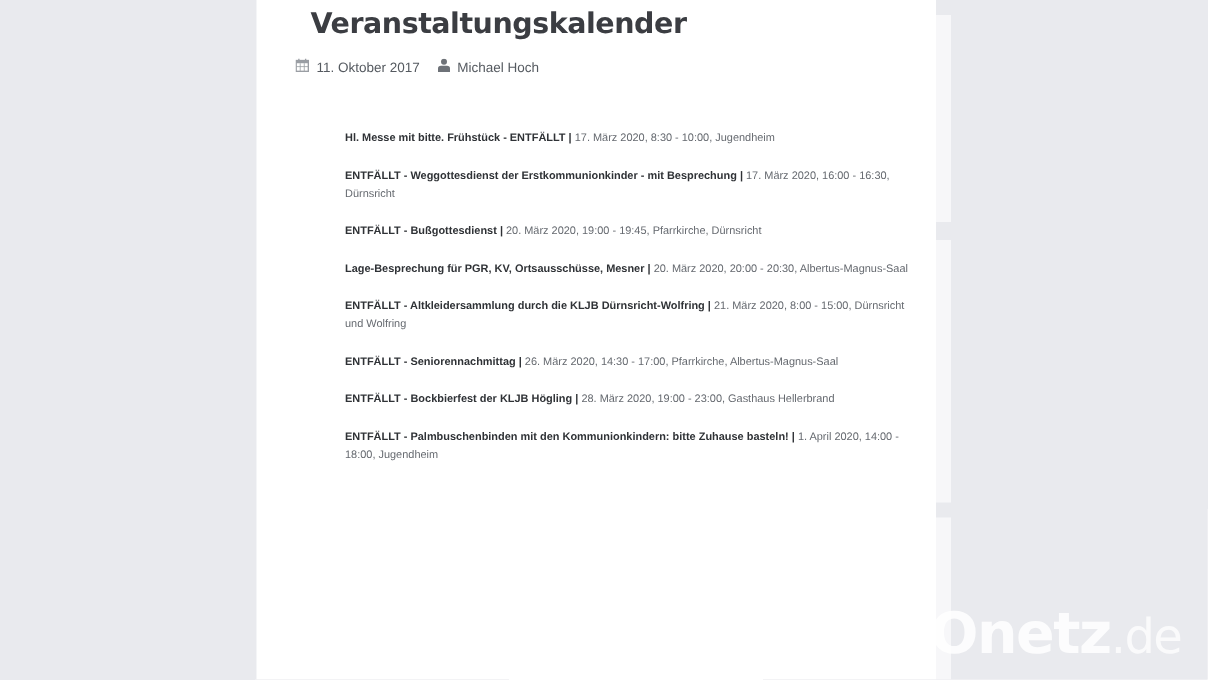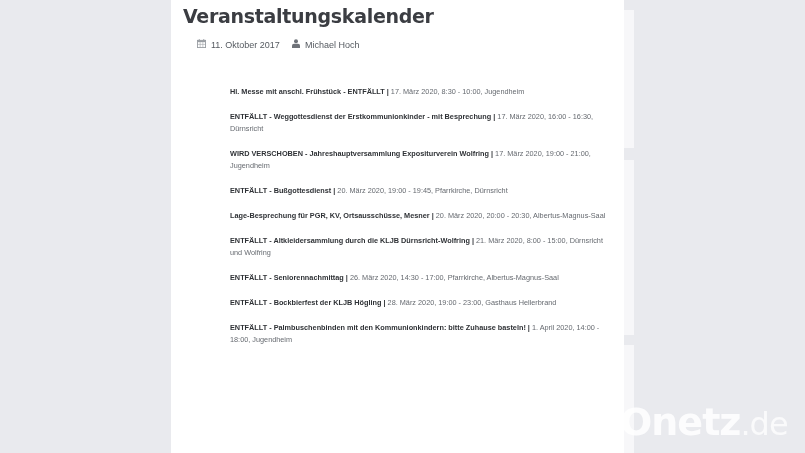--- a/index.html
+++ b/index.html
@@ -28,21 +28,21 @@
       position: absolute;
       left: 624px;
       width: 10px;
       background: #f7f7f9;
     }
     .sidebar-box.b1 { top: 10px; height: 138px; }
     .sidebar-box.b2 { top: 160px; height: 175px; }
     .sidebar-box.b3 { top: 345px; height: 108px; }
     .title {
       position: absolute;
-      left: 183px;
+      left: 207px;
       top: 5px;
       margin: 0;
       font-family: "DejaVu Sans", sans-serif;
       font-weight: bold;
       font-size: 19px;
       letter-spacing: -0.3px;
       color: #3b3d42;
     }
     .meta {
       position: absolute;
@@ -124,23 +124,22 @@
     <span class="icon author-icon">
       <svg width="8" height="9" viewBox="0 0 8 9">
         <circle cx="4" cy="2.2" r="2" fill="#6e7278"></circle>
         <path d="M0 9 L0 6.5 Q0 4.8 2 4.8 L6 4.8 Q8 4.8 8 6.5 L8 9 Z" fill="#6e7278"></path>
       </svg>
     </span>
     <span>Michael Hoch</span>
   </div>
 
   <ul class="events">
-    <li class="event"><span class="status"></span><span class="name">Hl. Messe mit anschl. Frühstück - ENTFÄLLT</span> <span class="sep">|</span><span> 17. März 2020, 8:30 - 10:00, Jugendheim</span></li>
+    <li class="event"><span class="status"></span><span class="name">Hl. Messe mit bitte. Frühstück - ENTFÄLLT</span> <span class="sep">|</span><span> 17. März 2020, 8:30 - 10:00, Jugendheim</span></li>
     <li class="event"><span class="status">ENTFÄLLT - </span><span class="name">Weggottesdienst der Erstkommunionkinder - mit Besprechung</span> <span class="sep">|</span><span> 17. März 2020, 16:00 - 16:30, Dürnsricht</span></li>
-    <li class="event"><span class="status">WIRD VERSCHOBEN - </span><span class="name">Jahreshauptversammlung Expositurverein Wolfring</span> <span class="sep">|</span><span> 17. März 2020, 19:00 - 21:00, Jugendheim</span></li>
     <li class="event"><span class="status">ENTFÄLLT - </span><span class="name">Bußgottesdienst</span> <span class="sep">|</span><span> 20. März 2020, 19:00 - 19:45, Pfarrkirche, Dürnsricht</span></li>
     <li class="event"><span class="status"></span><span class="name">Lage-Besprechung für PGR, KV, Ortsausschüsse, Mesner</span> <span class="sep">|</span><span> 20. März 2020, 20:00 - 20:30, Albertus-Magnus-Saal</span></li>
     <li class="event"><span class="status">ENTFÄLLT - </span><span class="name">Altkleidersammlung durch die KLJB Dürnsricht-Wolfring</span> <span class="sep">|</span><span> 21. März 2020, 8:00 - 15:00, Dürnsricht und Wolfring</span></li>
     <li class="event"><span class="status">ENTFÄLLT - </span><span class="name">Seniorennachmittag</span> <span class="sep">|</span><span> 26. März 2020, 14:30 - 17:00, Pfarrkirche, Albertus-Magnus-Saal</span></li>
     <li class="event"><span class="status">ENTFÄLLT - </span><span class="name">Bockbierfest der KLJB Högling</span> <span class="sep">|</span><span> 28. März 2020, 19:00 - 23:00, Gasthaus Hellerbrand</span></li>
     <li class="event"><span class="status">ENTFÄLLT - </span><span class="name">Palmbuschenbinden mit den Kommunionkindern: bitte Zuhause basteln!</span> <span class="sep">|</span><span> 1. April 2020, 14:00 - 18:00, Jugendheim</span></li>
 
   </ul>
 
   <div class="watermark"><span>Onetz</span><span class="tld">.de</span></div>

